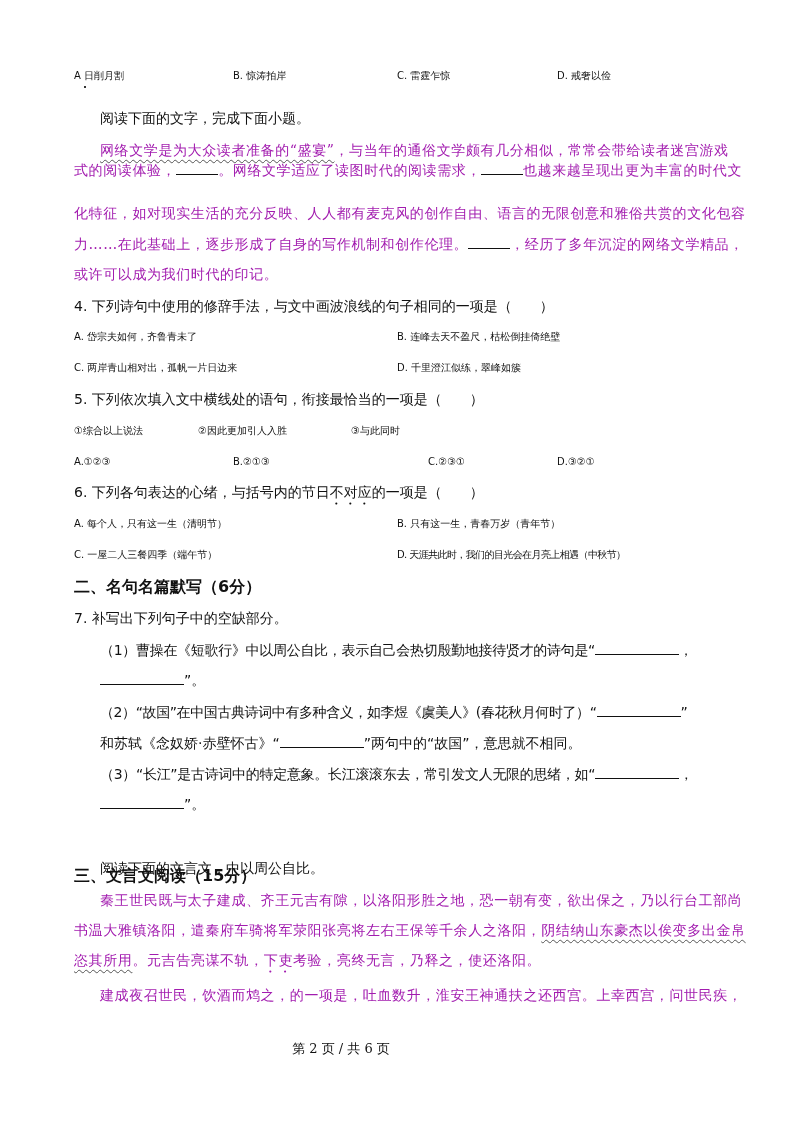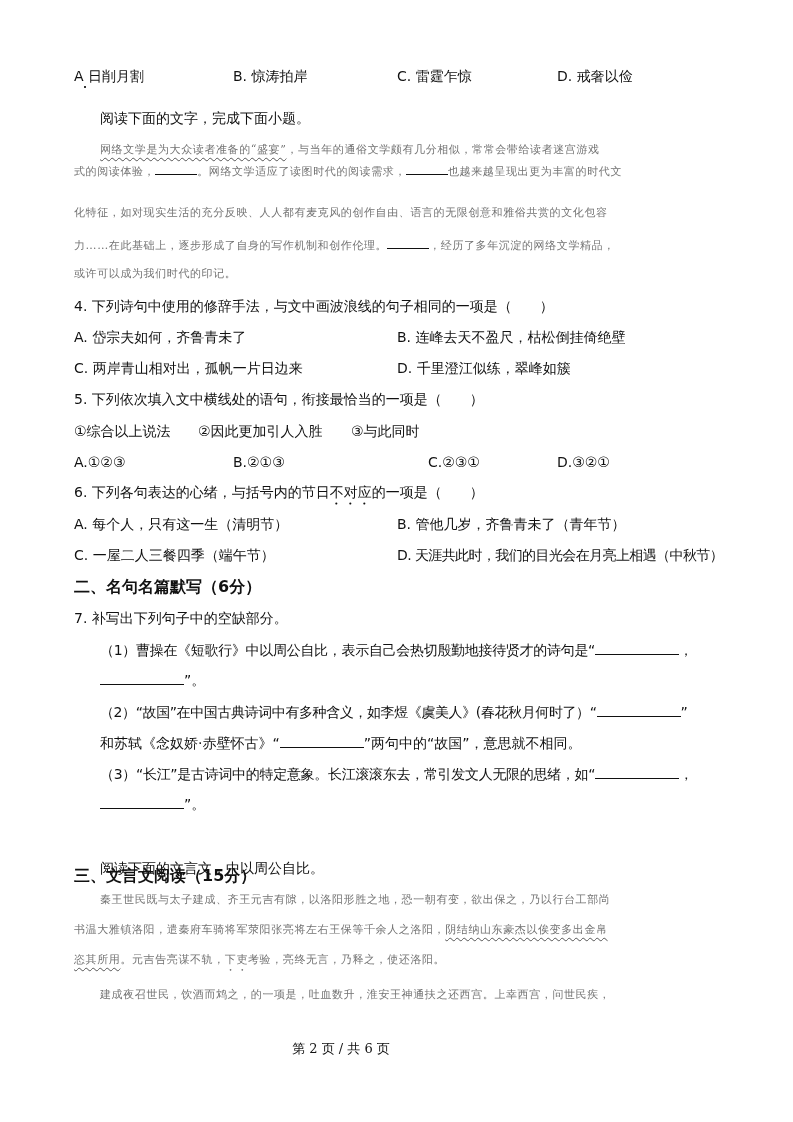--- a/index.html
+++ b/index.html
@@ -2,22 +2,22 @@
 <html><head>
 <meta charset="utf-8">
 <style>
   html, body { margin: 0; padding: 0; background: #ffffff; }
   body {
     width: 793px; height: 1122px; position: relative; overflow: hidden;
     font-family: "DejaVu Sans", "Liberation Sans", sans-serif;
     color: #111; font-size: 14px;
   }
   .line { position: absolute; left: 74px; white-space: nowrap; line-height: 20px; }
-  .serif { font-family: "DejaVu Serif", "Liberation Serif", serif; font-size: 11px; letter-spacing: 0.6px; color: #737373; }
-  .opt { position: absolute; white-space: nowrap; line-height: 20px; font-size: 14px; }
+  .serif { font-family: "DejaVu Serif", "Liberation Serif", serif; font-size: 14px; letter-spacing: 0.6px; color: #a21caf; }
+  .opt { position: absolute; white-space: nowrap; line-height: 20px; font-size: 10px; }
   .h2 { font-weight: bold; font-size: 16px; }
   .wavy { text-decoration: underline wavy #555; text-decoration-thickness: 1px; text-underline-offset: 4px; }
   .dots { text-emphasis: dot; -webkit-text-emphasis: dot; text-emphasis-position: under; -webkit-text-emphasis-position: under; }
   .blank { display: inline-block; border-bottom: 1px solid #111; height: 14px; vertical-align: baseline; }
   .b-short { width: 42px; }
   .b-long { width: 84px; }
   .footer { position: absolute; top: 1040px; left: 0; width: 682px; text-align: center; font-family: "DejaVu Serif", serif; font-size: 13px; }
   .tiny-dot { position: absolute; left: 84px; top: 86px; width: 2px; height: 2px; background: #333; }
 </style>
 </head>
@@ -46,21 +46,21 @@
 <div class="opt" style="left:74px; top:421px;">①综合以上说法</div>
 <div class="opt" style="left:198px; top:421px;">②因此更加引人入胜</div>
 <div class="opt" style="left:351px; top:421px;">③与此同时</div>
 <div class="opt" style="left:74px; top:452px;"><span>A.</span><span>①②③</span></div>
 <div class="opt" style="left:233px; top:452px;"><span>B.</span><span>②①③</span></div>
 <div class="opt" style="left:397px; top:452px;margin-left:31px;"><span>C.</span><span>②③①</span></div>
 <div class="opt" style="left:557px; top:452px;"><span>D.</span><span>③②①</span></div>
 
 <div class="line" style="top:482px;"><span>6. 下列各句表达的心绪，与括号内的节日</span><span class="dots">不对应</span><span>的一项是（　　）</span></div>
 <div class="opt" style="left:74px; top:514px;"><span>A.</span> <span>每个人，只有这一生（清明节）</span></div>
-<div class="opt" style="left:397px; top:514px;"><span>B.</span> <span>管他几岁，齐鲁青未了（青年节）</span></div>
+<div class="opt" style="left:397px; top:514px;"><span>B.</span> <span>只有这一生，青春万岁（青年节）</span></div>
 <div class="opt" style="left:74px; top:545px;text-align:right;"><span>C.</span> <span>一屋二人三餐四季（端午节）</span></div>
 <div class="opt" style="left:397px; top:545px; letter-spacing:-0.6px;"><span>D.</span> <span>天涯共此时，我们的目光会在月亮上相遇（中秋节）</span></div>
 
 <div class="line h2" style="top:577px;">二、名句名篇默写（6分）</div>
 <div class="line" style="top:608px;">7. 补写出下列句子中的空缺部分。</div>
 <div class="line" style="left:100px; top:640px; letter-spacing:-0.3px;"><span>（1）曹操在《短歌行》中以周公自比，表示自己会热切殷勤地接待贤才的诗句是“</span><span class="blank b-long"></span><span>，</span></div>
 <div class="line" style="left:100px; top:670px;"><span class="blank b-long"></span><span>”。</span></div>
 <div class="line" style="left:100px; top:702px; letter-spacing:-0.4px;"><span>（2）“故国”在中国古典诗词中有多种含义，如李煜《虞美人》(春花秋月何时了）“</span><span class="blank b-long"></span><span>”</span></div>
 <div class="line" style="left:100px; top:733px;"><span>和苏轼《念奴娇·赤壁怀古》“</span><span class="blank b-long"></span><span>”两句中的“故国”，意思就不相同。</span></div>
 <div class="line" style="left:100px; top:764px; letter-spacing:-0.3px;"><span>（3）“长江”是古诗词中的特定意象。长江滚滚东去，常引发文人无限的思绪，如“</span><span class="blank b-long"></span><span>，</span></div>

